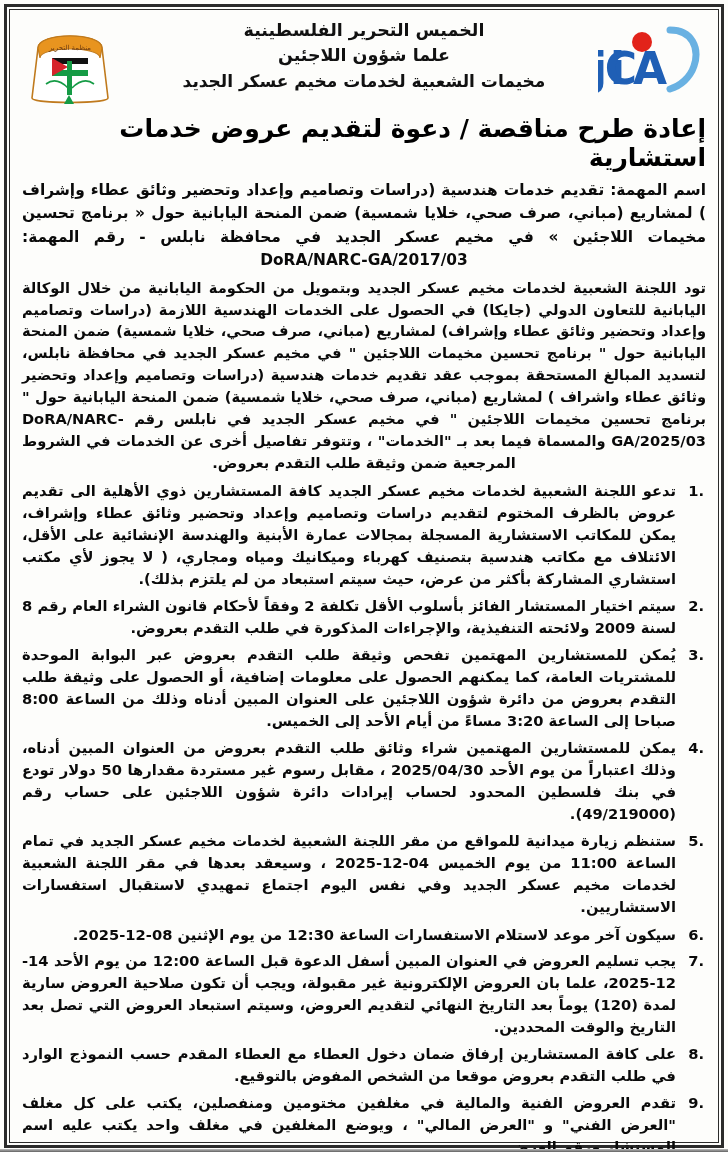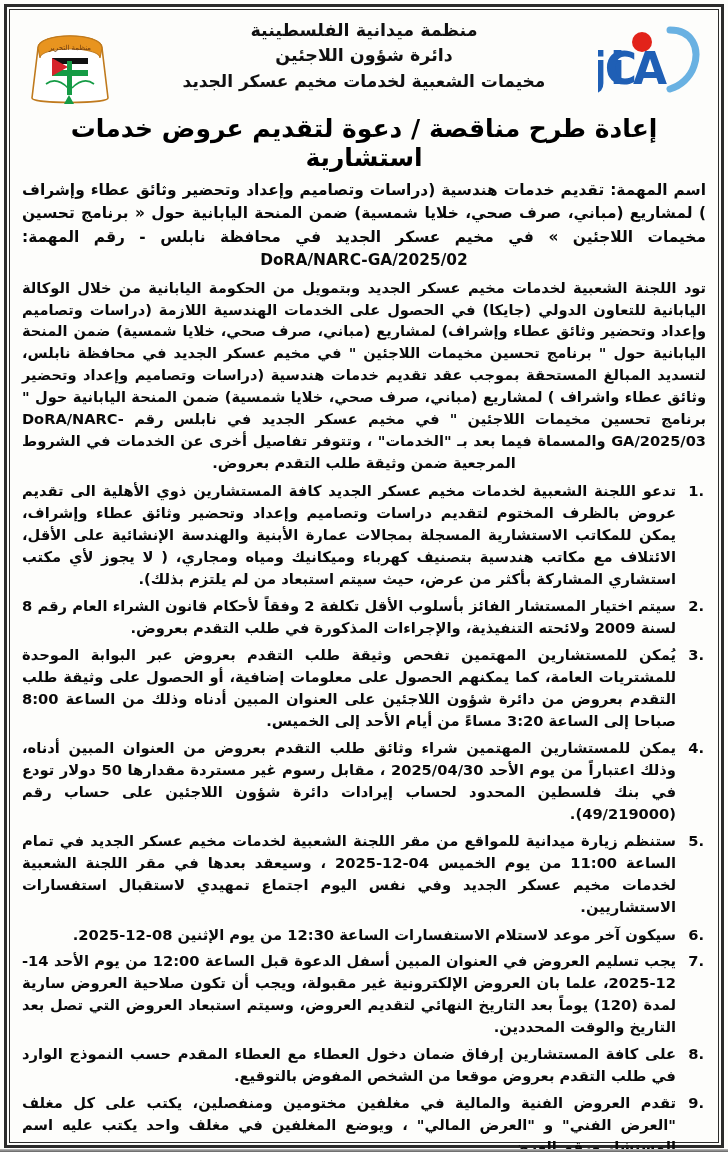--- a/index.html
+++ b/index.html
@@ -74,21 +74,21 @@
     position: absolute;
     top: 6px;
     right: 4px;
     width: 104px;
     height: 78px;
   }
 
   
   .main-title {
     flex: none;
-    text-align: center;
+    text-align: right;
     font-size: 25px;
     font-weight: bold;
     color: #000;
     margin: 2px 0 7px 0;
     letter-spacing: 0px;
   }
 
   
   .para {
     font-size: 15.4px;
@@ -159,40 +159,40 @@
         <rect x="28" y="46" width="36" height="6" fill="#ffffff"></rect>
         <rect x="28" y="52" width="36" height="6" fill="#159b45"></rect>
         <path d="M28 40 L44 49 L28 58 Z" fill="#d6232b"></path>
         <rect x="43" y="43" width="5" height="34" fill="#159b45"></rect>
         <path d="M45 77 L40 86 L50 86 Z" fill="#159b45"></path>
         <path d="M22 66 C30 60, 38 64, 44 70" stroke="#159b45" stroke-width="1.6" fill="none"></path>
         <path d="M70 66 C62 60, 54 64, 48 70" stroke="#159b45" stroke-width="1.6" fill="none"></path>
       </svg>
 
       <div class="header-center">
-        <div class="org-line">منظمة ميدانية الفلسطينية</div>
-        <div class="org-line">دائرة شؤون اللاجئين</div>
+        <div class="org-line">الخميس التحرير الفلسطينية</div>
+        <div class="org-line">علما شؤون اللاجئين</div>
         <div class="org-line l3">مخيمات الشعبية لخدمات مخيم عسكر الجديد</div>
       </div>
 
       <svg class="jica" viewBox="0 0 104 78">
         <path d="M72 8 C94 8, 102 26, 96 44 C92 56, 82 64, 72 67" stroke="#4fa3dd" stroke-width="7" fill="none" stroke-linecap="round" opacity="0.85"></path>
         <circle cx="44" cy="20" r="10" fill="#e2231a"></circle>
         <g fill="#1f5fb5" font-family="DejaVu Sans, sans-serif" font-weight="bold">
           <text x="8" y="62" font-size="44" letter-spacing="-1">j</text>
           <text x="26" y="62" font-size="44" letter-spacing="-1">i</text>
           <text x="38" y="62" font-size="44" letter-spacing="-1">C</text>
           <text x="68" y="62" font-size="44" letter-spacing="-1">A</text>
         </g>
       </svg>
     </div>
 
     <div class="main-title">إعادة طرح مناقصة / دعوة لتقديم عروض خدمات استشارية</div>
 
-    <div class="para">اسم المهمة: تقديم خدمات هندسية (دراسات وتصاميم وإعداد وتحضير وثائق عطاء وإشراف ) لمشاريع (مباني، صرف صحي، خلايا شمسية) ضمن المنحة اليابانية حول « برنامج تحسين مخيمات اللاجئين » في مخيم عسكر الجديد في محافظة نابلس - رقم المهمة: DoRA/NARC-GA/2025/02</div>
+    <div class="para">اسم المهمة: تقديم خدمات هندسية (دراسات وتصاميم وإعداد وتحضير وثائق عطاء وإشراف ) لمشاريع (مباني، صرف صحي، خلايا شمسية) ضمن المنحة اليابانية حول « برنامج تحسين مخيمات اللاجئين » في مخيم عسكر الجديد في محافظة نابلس - رقم المهمة: DoRA/NARC-GA/2017/03</div>
     <div class="para p2">تود اللجنة الشعبية لخدمات مخيم عسكر الجديد وبتمويل من الحكومة اليابانية من خلال الوكالة اليابانية للتعاون الدولي (جايكا) في الحصول على الخدمات الهندسية اللازمة (دراسات وتصاميم وإعداد وتحضير وثائق عطاء وإشراف) لمشاريع (مباني، صرف صحي، خلايا شمسية) ضمن المنحة اليابانية حول " برنامج تحسين مخيمات اللاجئين " في مخيم عسكر الجديد في محافظة نابلس، لتسديد المبالغ المستحقة بموجب عقد تقديم خدمات هندسية (دراسات وتصاميم وإعداد وتحضير وثائق عطاء واشراف ) لمشاريع (مباني، صرف صحي، خلايا شمسية) ضمن المنحة اليابانية حول " برنامج تحسين مخيمات اللاجئين " في مخيم عسكر الجديد في نابلس رقم DoRA/NARC-GA/2025/03 والمسماة فيما بعد بـ "الخدمات" ، وتتوفر تفاصيل أخرى عن الخدمات في الشروط المرجعية ضمن وثيقة طلب التقدم بعروض.</div>
 
     <ol class="items">
       <li>تدعو اللجنة الشعبية لخدمات مخيم عسكر الجديد كافة المستشارين ذوي الأهلية الى تقديم عروض بالظرف المختوم لتقديم دراسات وتصاميم وإعداد وتحضير وثائق عطاء وإشراف، يمكن للمكاتب الاستشارية المسجلة بمجالات عمارة الأبنية والهندسة الإنشائية على الأقل، الائتلاف مع مكاتب هندسية بتصنيف كهرباء وميكانيك ومياه ومجاري، ( لا يجوز لأي مكتب استشاري المشاركة بأكثر من عرض، حيث سيتم استبعاد من لم يلتزم بذلك).</li>
       <li>سيتم اختيار المستشار الفائز بأسلوب الأقل تكلفة 2 وفقاً لأحكام قانون الشراء العام رقم 8 لسنة 2009 ولائحته التنفيذية، والإجراءات المذكورة في طلب التقدم بعروض.</li>
       <li>يُمكن للمستشارين المهتمين تفحص وثيقة طلب التقدم بعروض عبر البوابة الموحدة للمشتريات العامة، كما يمكنهم الحصول على معلومات إضافية، أو الحصول على وثيقة طلب التقدم بعروض من دائرة شؤون اللاجئين على العنوان المبين أدناه وذلك من الساعة 8:00 صباحا إلى الساعة 3:20 مساءً من أيام الأحد إلى الخميس.</li>
       <li>يمكن للمستشارين المهتمين شراء وثائق طلب التقدم بعروض من العنوان المبين أدناه، وذلك اعتباراً من يوم الأحد 2025/04/30 ، مقابل رسوم غير مستردة مقدارها 50 دولار تودع في بنك فلسطين المحدود لحساب إيرادات دائرة شؤون اللاجئين على حساب رقم (49/219000).</li>
       <li>ستنظم زيارة ميدانية للمواقع من مقر اللجنة الشعبية لخدمات مخيم عسكر الجديد في تمام الساعة 11:00 من يوم الخميس 04-12-2025 ، وسيعقد بعدها في مقر اللجنة الشعبية لخدمات مخيم عسكر الجديد وفي نفس اليوم اجتماع تمهيدي لاستقبال استفسارات الاستشاريين.</li>
       <li class="tight">سيكون آخر موعد لاستلام الاستفسارات الساعة 12:30 من يوم الإثنين 08-12-2025.</li>
       <li>يجب تسليم العروض في العنوان المبين أسفل الدعوة قبل الساعة 12:00 من يوم الأحد 14-12-2025، علما بان العروض الإلكترونية غير مقبولة، ويجب أن تكون صلاحية العروض سارية لمدة (120) يوماً بعد التاريخ النهائي لتقديم العروض، وسيتم استبعاد العروض التي تصل بعد التاريخ والوقت المحددين.</li>

